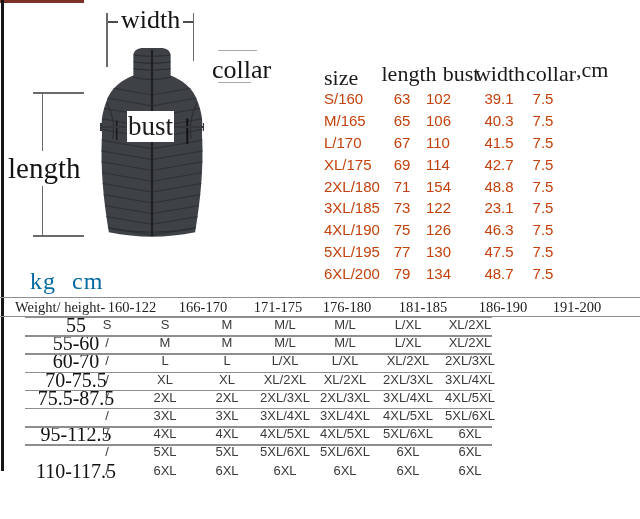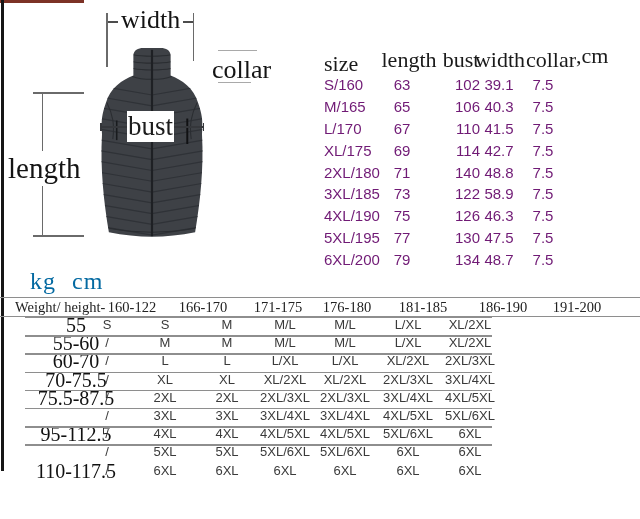--- a/index.html
+++ b/index.html
@@ -21,36 +21,36 @@
   .width-label{left:118px;top:5px;background:#fff;padding:0 3px;}
   .collar-label{left:212px;top:55px;}
   .collar-dash{position:absolute;background:#a9a9a9;height:1.2px;}
   .length-label{left:5px;top:151px;font-size:29px;background:#fff;padding:1px 3px;}
   .bust-box{left:127px;top:111px;width:47px;height:31px;background:#fff;
             text-align:center;font-size:27px;line-height:31px;}
   .unit-label{left:30px;top:268px;font-size:24px;color:#0369a1;letter-spacing:1px;}
   .unit-label span{margin-right:16px;}
 
   
-  .size-table{left:322px;top:42px;width:318px;height:234px;}
+  .size-table{left:322px;top:56px;width:318px;height:234px;}
   .size-header{position:absolute;left:0;top:0;width:318px;height:32px;}
   .size-header > div{position:absolute;font-size:22px;text-align:center;color:#1a1a1a;}
   .sh-size{left:2px;bottom:-3px;font-size:31px;}
   .sh-length{left:54px;width:66px;bottom:1px;}
   .sh-bust{left:116px;width:46px;bottom:1px;}
   .sh-width{left:150px;width:56px;bottom:1px;}
   .sh-collar{left:198px;width:62px;bottom:1px;}
   .sh-unit{left:254px;bottom:5px;font-size:13px;}
   .size-rows{position:absolute;left:0;top:32px;width:318px;}
   .size-row{position:relative;height:21.9px;font-family:"Liberation Sans",sans-serif;
-            font-size:15px;color:#701a75;}
+            font-size:15px;color:#c2410c;}
   .size-row > div{position:absolute;top:2px;white-space:nowrap;}
   .sc-label{left:2px;}
   .sc-length{left:50px;width:60px;text-align:center;}
-  .sc-bust{left:104px;width:54px;text-align:right;}
+  .sc-bust{left:104px;width:54px;text-align:left;}
   .sc-width{left:150px;width:54px;text-align:center;}
   .sc-collar{left:196px;width:50px;text-align:center;}
 
   
   .fit-table{left:0;top:270px;width:640px;height:249px;}
   .fit-header{position:absolute;left:0;top:27px;width:607px;height:18px;
               border-top:1.5px solid #8e8e8e;border-bottom:1.5px solid #8e8e8e;padding-left:41px;}
   .fit-header > div{position:absolute;bottom:0;font-size:14.5px;color:#222;
                     text-align:center;white-space:nowrap;}
   .fh-corner{left:15px;}
@@ -180,29 +180,29 @@
       <div class="size-row">
         <div class="sc-label">XL/175</div>
         <div class="sc-length">69</div>
         <div class="sc-bust">114</div>
         <div class="sc-width">42.7</div>
         <div class="sc-collar">7.5</div>
       </div>
       <div class="size-row">
         <div class="sc-label">2XL/180</div>
         <div class="sc-length">71</div>
-        <div class="sc-bust">140</div>
+        <div class="sc-bust">154</div>
         <div class="sc-width">48.8</div>
         <div class="sc-collar">7.5</div>
       </div>
       <div class="size-row">
         <div class="sc-label">3XL/185</div>
         <div class="sc-length">73</div>
         <div class="sc-bust">122</div>
-        <div class="sc-width">58.9</div>
+        <div class="sc-width">23.1</div>
         <div class="sc-collar">7.5</div>
       </div>
       <div class="size-row">
         <div class="sc-label">4XL/190</div>
         <div class="sc-length">75</div>
         <div class="sc-bust">126</div>
         <div class="sc-width">46.3</div>
         <div class="sc-collar">7.5</div>
       </div>
       <div class="size-row">

